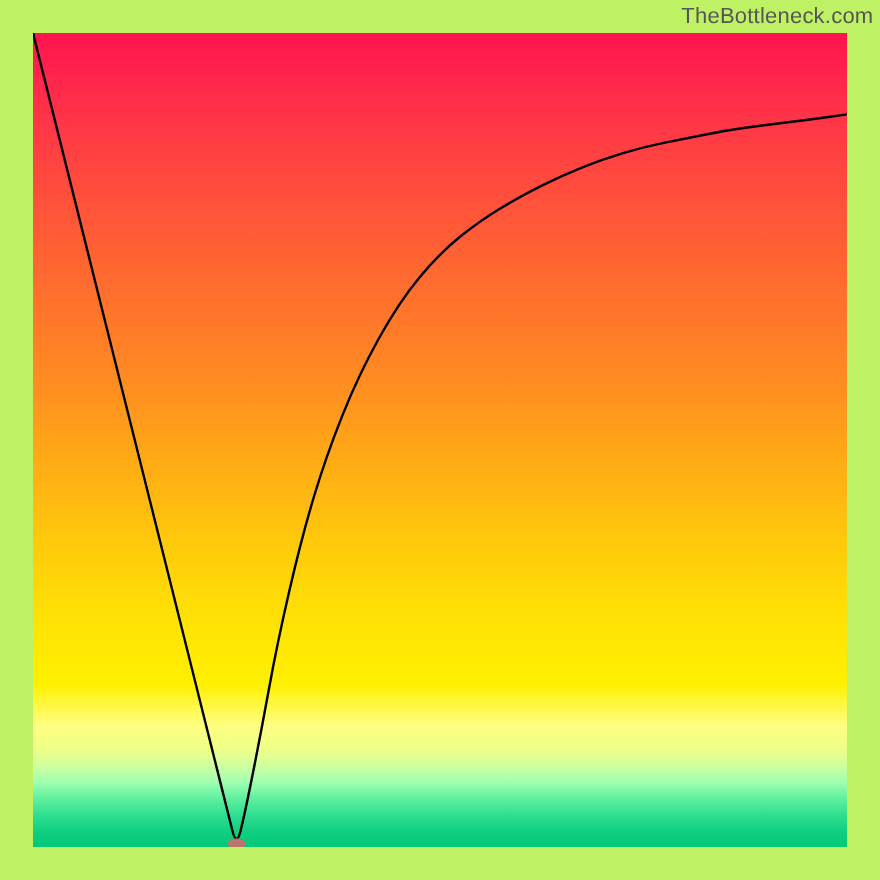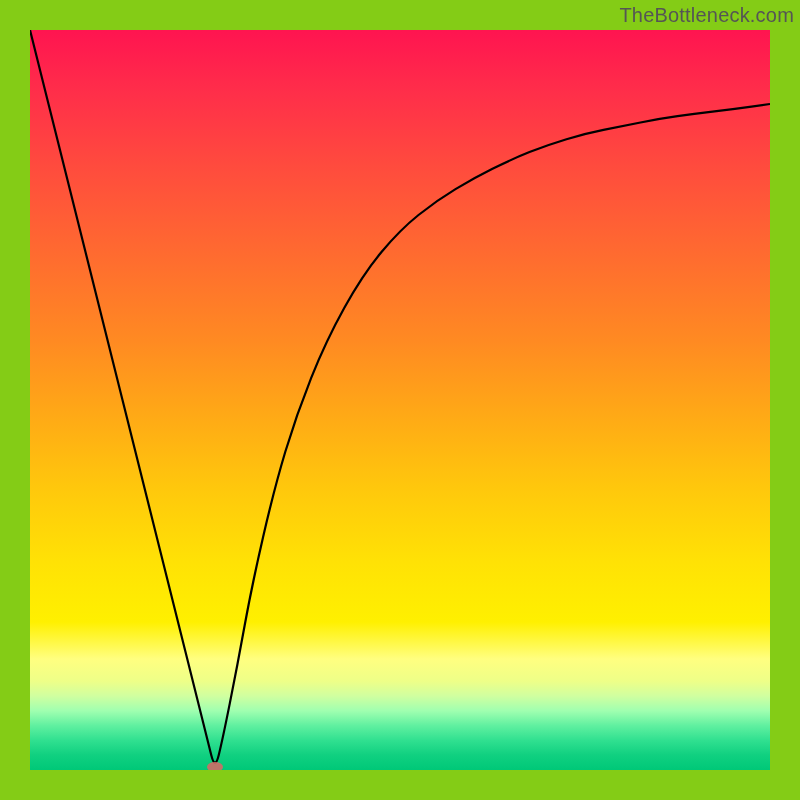--- a/index.html
+++ b/index.html
@@ -7,21 +7,21 @@
     padding: 0;
     width: 800px;
     height: 800px;
     background: #000;
     font-family: Arial, Helvetica, sans-serif;
     overflow: hidden;
   }
   .outer {
     width: 800px;
     height: 800px;
-    background: #84cc16;
+    background: #bef264;
     position: relative;
   }
   .plot-area {
     position: absolute;
     left: 30px;
     top: 30px;
     width: 740px;
     height: 740px;
     
     background: linear-gradient(

